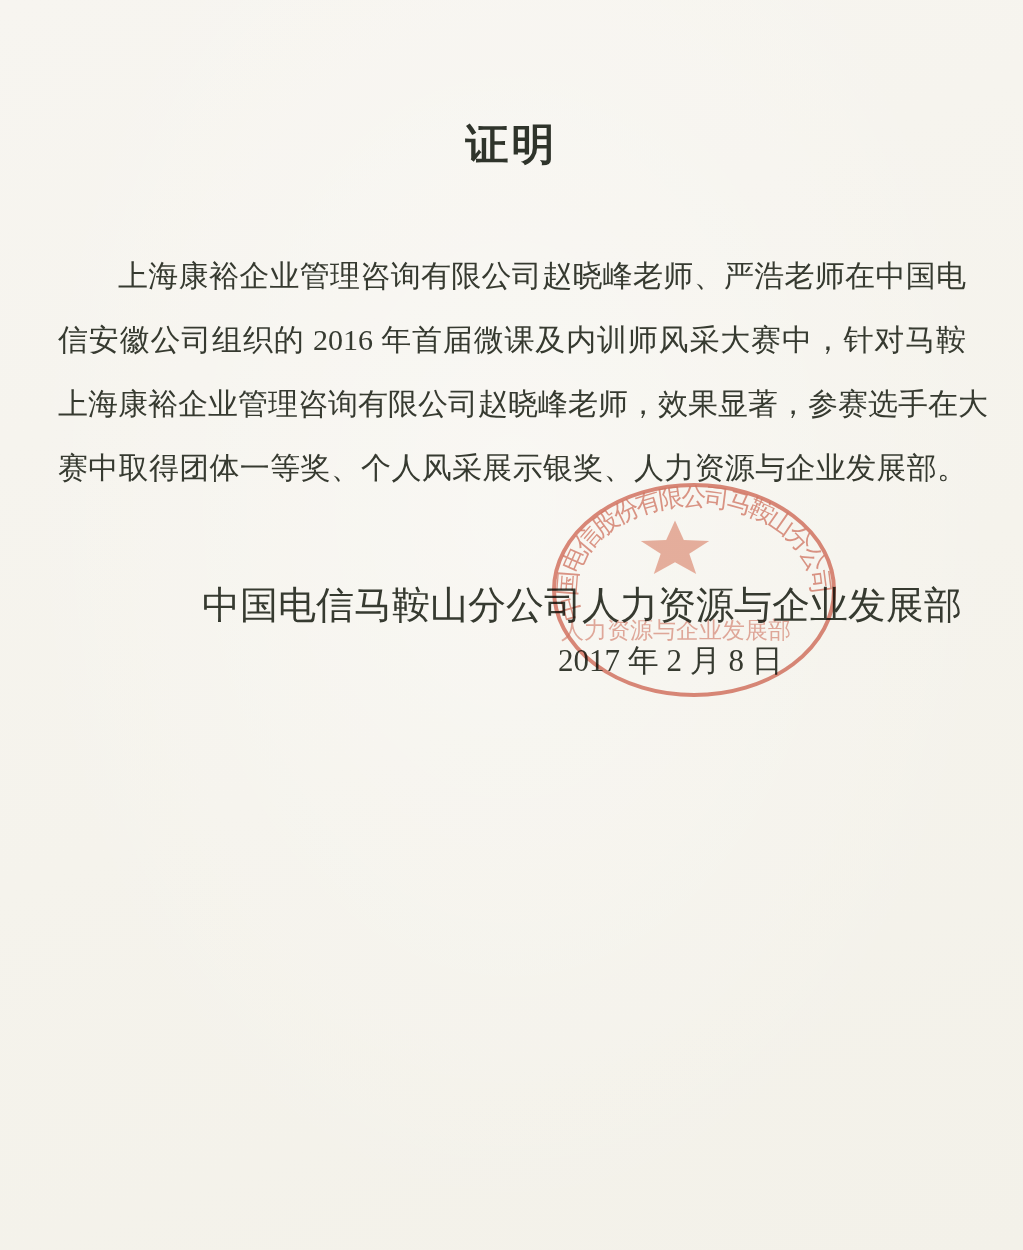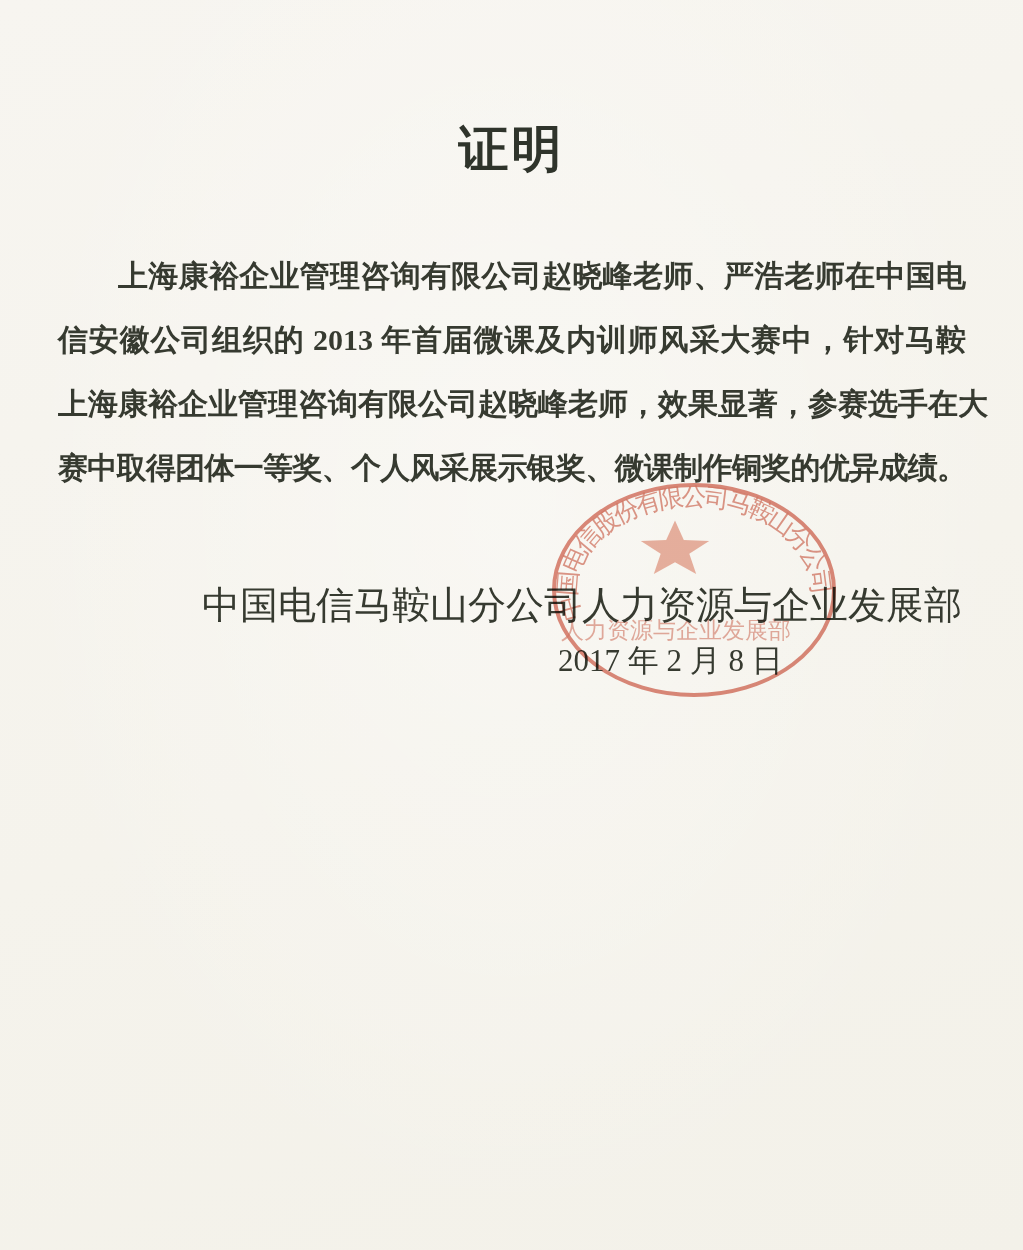--- a/index.html
+++ b/index.html
@@ -19,41 +19,40 @@
     overflow: hidden;
     color: #35392f;
   }
   .title {
     position: absolute;
     top: 116px;
     left: 0;
     width: 100%;
     margin: 0;
     text-align: center;
-    font-size: 50px;
+    font-size: 43px;
     font-weight: 600;
     letter-spacing: 3px;
     color: #2f342b;
   }
   .body-block {
     position: absolute;
     top: 244px;
     left: 58px;
     width: 908px;
     font-size: 30px;
     color: #363a30;
   }
   .body-line {
     height: 64px;
     line-height: 64px;
     text-align: justify;
     text-align-last: justify;
     text-justify: inter-character;
     white-space: nowrap;
-    font-weight: bold;
   }
   .body-line.indent { padding-left: 60px; }
   .body-line.tight  { letter-spacing: -1px; }
   .signature {
     position: absolute;
     top: 580px;
     right: 61px;
     font-size: 38px;
     letter-spacing: 0px;
     color: #363a30;
@@ -96,23 +95,23 @@
 </style>
 </head>
 <body>
 
 <div class="paper">
 
   <h1 class="title">证明</h1>
 
   <div class="body-block">
     <div class="body-line indent">上海康裕企业管理咨询有限公司赵晓峰老师、严浩老师在中国电</div>
-    <div class="body-line">信安徽公司组织的 2013 年首届微课及内训师风采大赛中，针对马鞍</div>
+    <div class="body-line">信安徽公司组织的 2016 年首届微课及内训师风采大赛中，针对马鞍</div>
     <div class="body-line">上海康裕企业管理咨询有限公司赵晓峰老师，效果显著，参赛选手在大</div>
-    <div class="body-line tight">赛中取得团体一等奖、个人风采展示银奖、微课制作铜奖的优异成绩。</div>
+    <div class="body-line tight">赛中取得团体一等奖、个人风采展示银奖、人力资源与企业发展部。</div>
   </div>
 
   <div class="signature">中国电信马鞍山分公司人力资源与企业发展部</div>
 
   <div class="date">2017 年 2 月 8 日</div>
 
   <div class="stamp">
     <svg width="300" height="228" viewBox="0 0 300 228" xmlns="http://www.w3.org/2000/svg">
       <ellipse cx="150" cy="112" rx="140" ry="105" fill="none" stroke="#cf5743" stroke-opacity="0.75" stroke-width="4"></ellipse>
       <path id="seal-arc-path" d="M 39.1 141.1 A 118 85 0 1 1 260.9 141.1" fill="none"></path>

